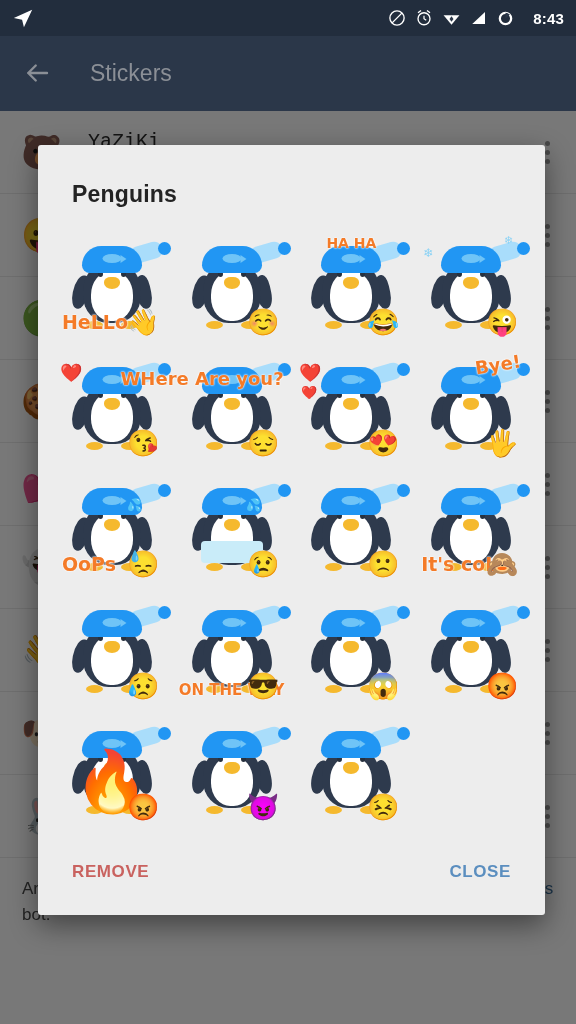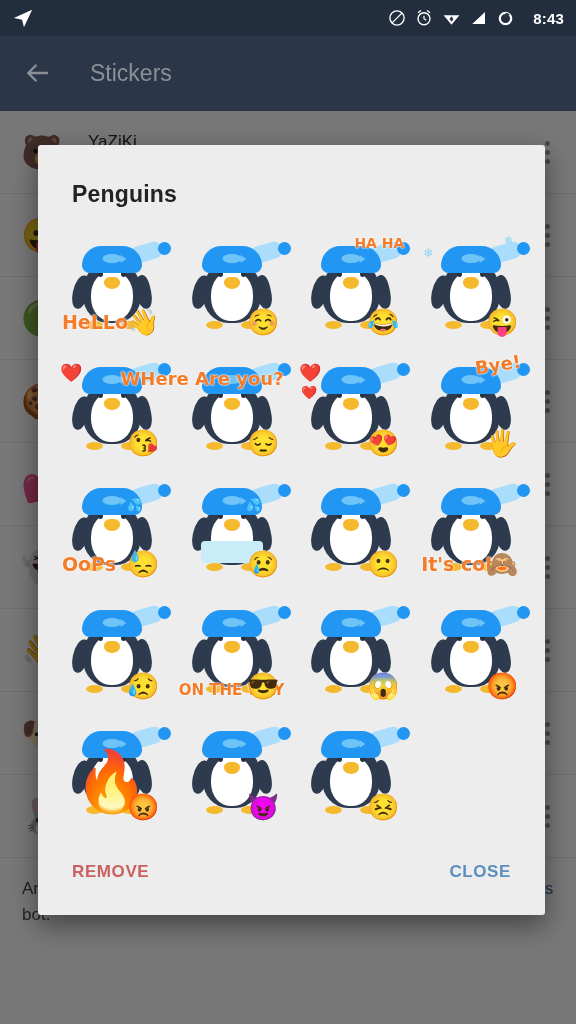--- a/index.html
+++ b/index.html
@@ -40,21 +40,21 @@
   }
   .bg-row {
     position: relative; height: 83px; border-bottom: 1px solid #e6e6e6;
     display: flex; align-items: center; padding: 0 14px; overflow: hidden;
   }
   .bg-thumb {
     width: 58px; height: 58px; flex: 0 0 58px; display: flex;
     align-items: center; justify-content: center;
   }
   .bg-meta { margin-left: 16px; flex: 1; min-width: 0; }
-  .bg-name { font-size: 17px; color: #2b2b2b; white-space: nowrap; overflow: hidden; }
+  .bg-name { font-size: 20px; color: #2b2b2b; white-space: nowrap; overflow: hidden; font-family: Liberation Mono, monospace; }
   .bg-sub { font-size: 14px; color: #8a8a8a; margin-top: 5px; }
   .bg-dots { width: 30px; display: flex; flex-direction: column; align-items: center; gap: 4px; }
   .bg-dots i { width: 5px; height: 5px; border-radius: 50%; background: #9a9a9a; display: block; }
 
   .bg-footer {
     padding: 18px 22px; font-size: 17px; line-height: 1.5; color: #4a4a4a;
     background: #fafafa;
   }
   .bg-footer a { color: #3b6d99; text-decoration: none; }
 
@@ -143,21 +143,21 @@
 
   
   .cap {
     position: absolute; color: #f47b28; font-weight: bold;
     font-family: "DejaVu Sans", sans-serif; z-index: 9;
     white-space: nowrap; text-shadow: 0 0 2px #fff, 0 0 2px #fff;
   }
   .cap-bl { left: 2px; bottom: 4px; font-size: 19px; }
   .cap-bc { left: 50%; transform: translateX(-50%); bottom: 4px; font-size: 19px; }
   .cap-mr { right: 0px; top: 20px; font-size: 18px; line-height: 1.05; text-align: center; }
-  .cap-tc { left: 50%; transform: translateX(-50%); top: 6px; font-size: 14px; margin-left: 28px; }
+  .cap-tc { left: 50%; transform: translateX(-50%); top: 6px; font-size: 14px; }
   .cap-tr { right: 2px; top: 4px; font-size: 18px; transform: rotate(-9deg); }
   .cap-br2 { left: 50%; transform: translateX(-50%); bottom: 2px; font-size: 15px; line-height: 1.05; text-align: center; }
 
   .emo {
     position: absolute; right: 4px; bottom: 2px; font-size: 26px;
     line-height: 1; z-index: 12;
   }
   .deco { position: absolute; z-index: 8; line-height: 1; }
 
   .ice {

